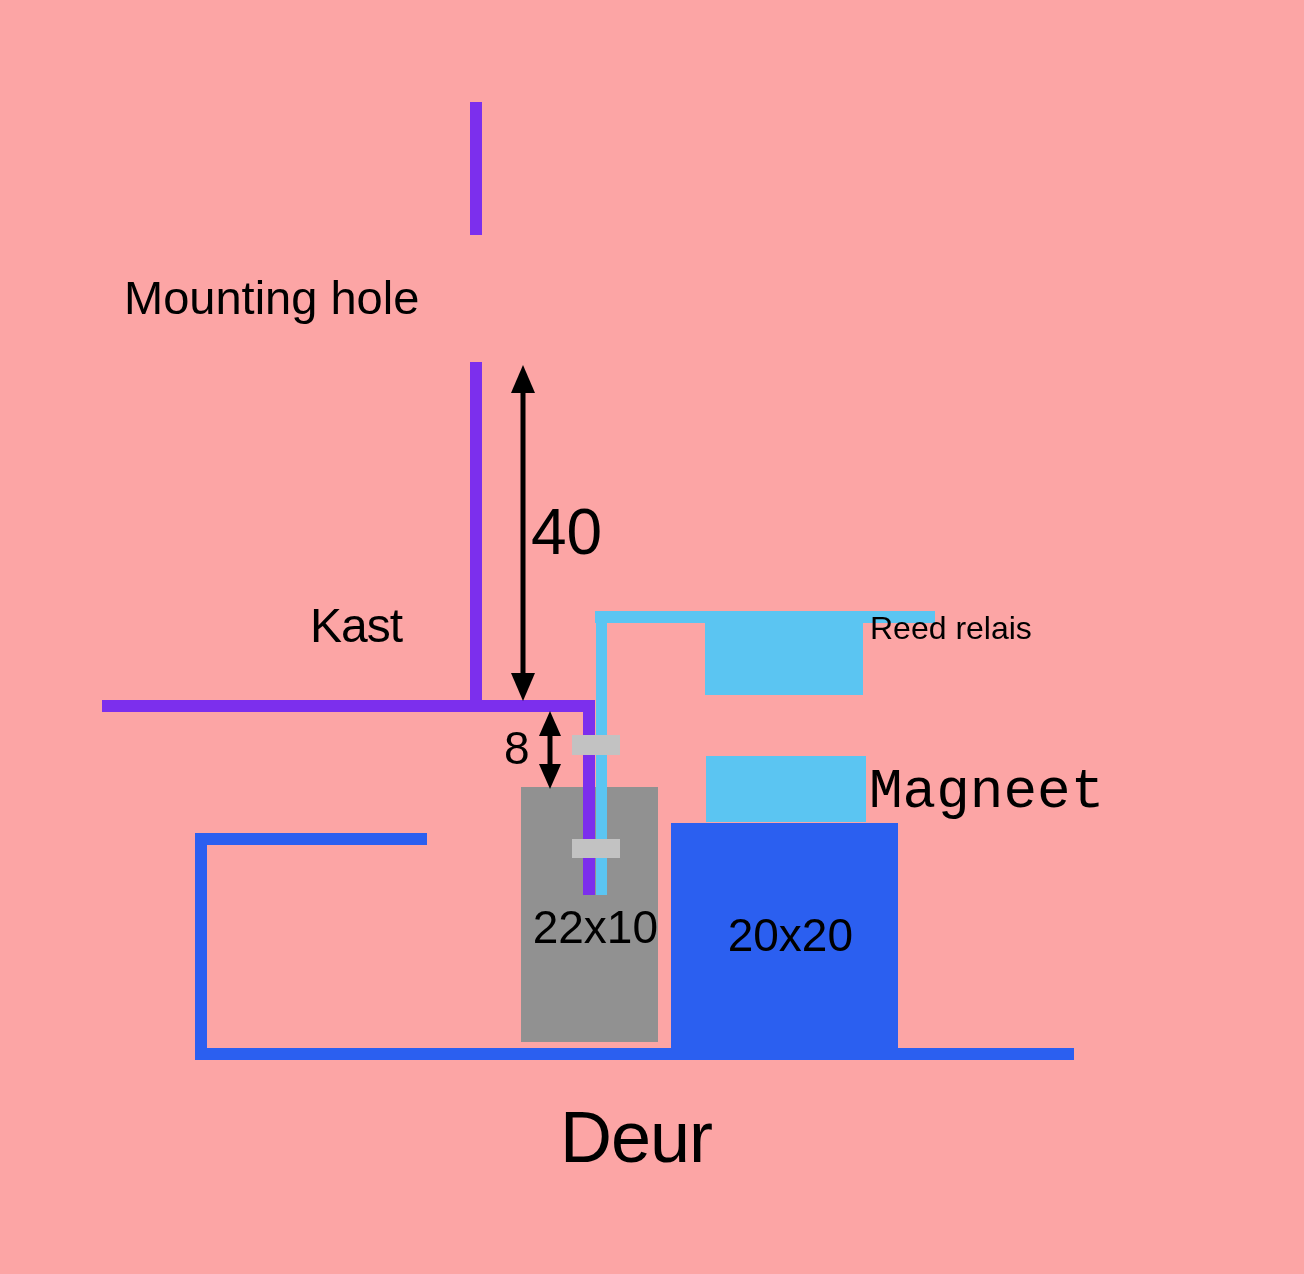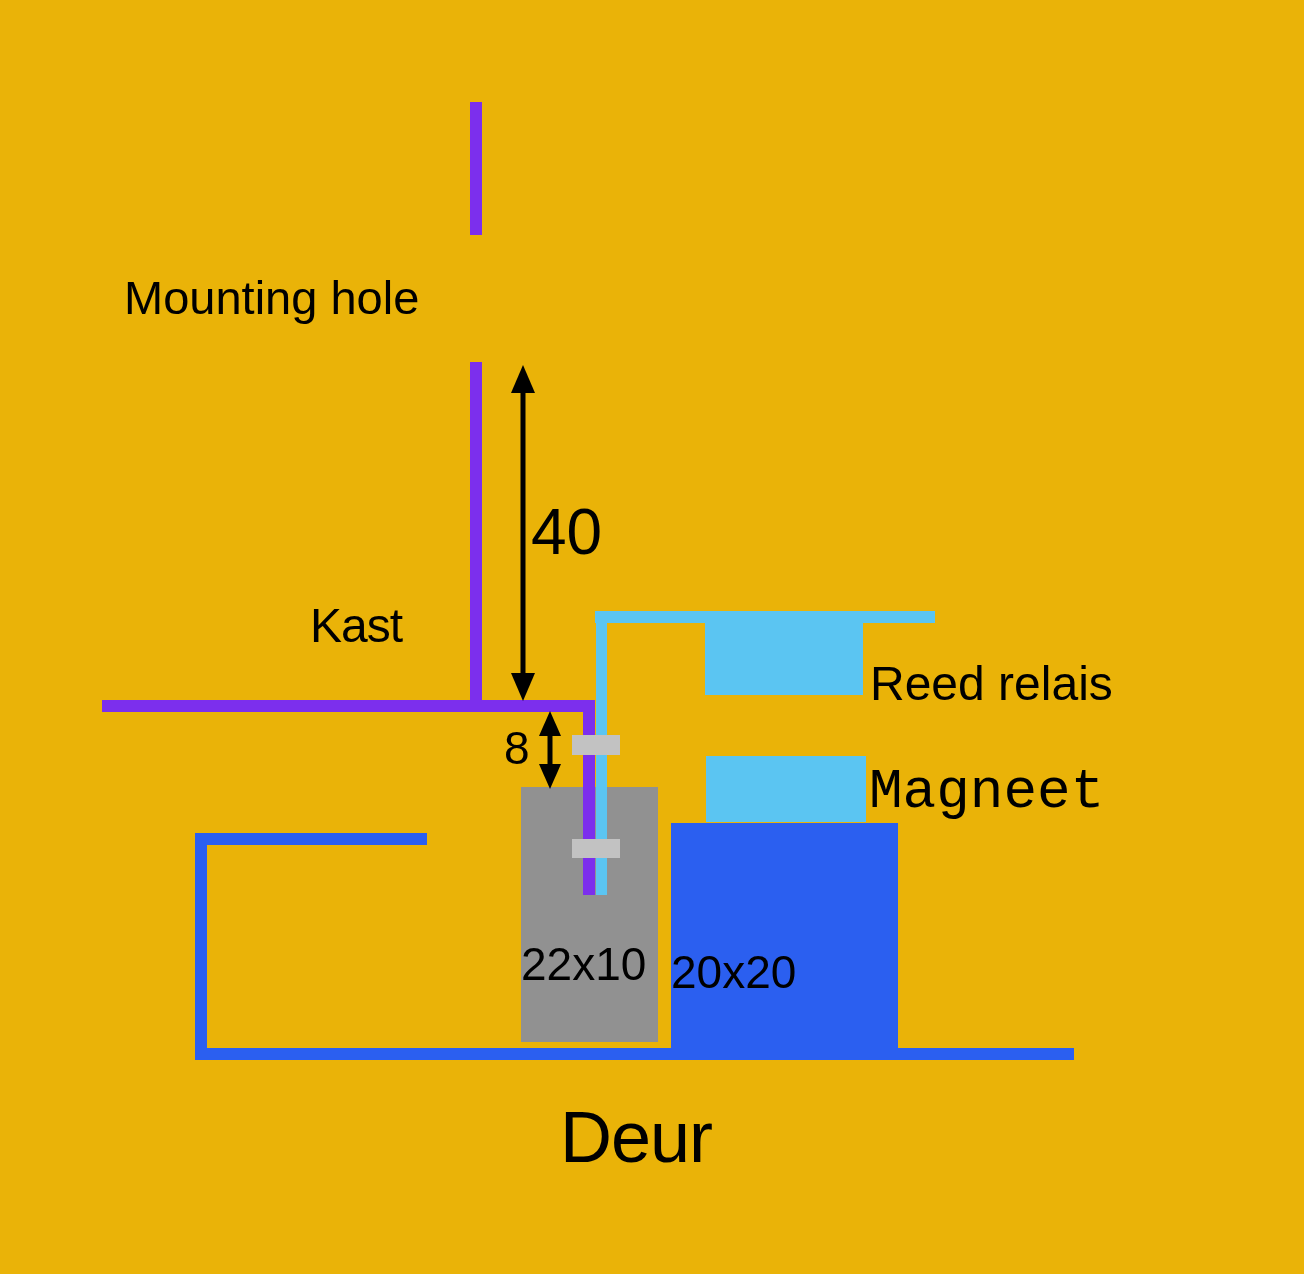--- a/index.html
+++ b/index.html
@@ -1,26 +1,26 @@
 <!DOCTYPE html>
 <html><head>
 <meta charset="utf-8">
 <style>
   html,body{margin:0;padding:0;background:#ffffff;}
   .canvas{
     position:relative;
     width:1304px;height:1274px;
-    background:#eab308;
+    background:#fca5a5;
     overflow:hidden;
     font-family:"Liberation Sans", sans-serif;
     color:#000;
   }
   .abs{position:absolute;}
   .lbl{position:absolute;line-height:1;white-space:nowrap;color:#000;}
-  .ctr{text-align:left;margin-top:37px;}
+  .ctr{text-align:right;}
 </style>
 </head>
 <body>
 
 <div class="canvas">
 
   <div class="abs" style="left: 195px; top: 833px; width: 232px; height: 12px; background-color: rgb(43, 95, 240);"></div>
   <div class="abs" style="left: 195px; top: 833px; width: 12px; height: 225px; background-color: rgb(43, 95, 240);"></div>
   <div class="abs" style="left: 195px; top: 1048px; width: 879px; height: 12px; background-color: rgb(43, 95, 240);"></div>
 
@@ -54,21 +54,21 @@
   </svg>
 
   <div class="lbl" style="left:124px;top:274px;font-size:47px;">Mounting hole</div>
 
   <div class="lbl" style="left:310px;top:602px;font-size:48px;letter-spacing:-1px;">Kast</div>
 
   <div class="lbl" style="left:531px;top:500px;font-size:64px;">40</div>
 
   <div class="lbl" style="left:504px;top:725px;font-size:46px;">8</div>
 
-  <div class="lbl" style="left:870px;top:660px;font-size:48px;">Reed relais</div>
+  <div class="lbl" style="left:870px;top:612px;font-size:32px;">Reed relais</div>
 
   <div class="lbl" style="left:869px;top:764px;font-size:56px;font-family:Liberation Mono, monospace;">Magneet</div>
 
   <div class="lbl ctr" style="left:521px;top:904px;width:137px;font-size:46px;">22x10</div>
 
   <div class="lbl ctr" style="left:671px;top:912px;width:182px;font-size:46px;">20x20</div>
 
   <div class="lbl" style="left:560px;top:1089px;font-size:72px;letter-spacing:-1px;margin-top:12px;">Deur</div>
 
 </div>

